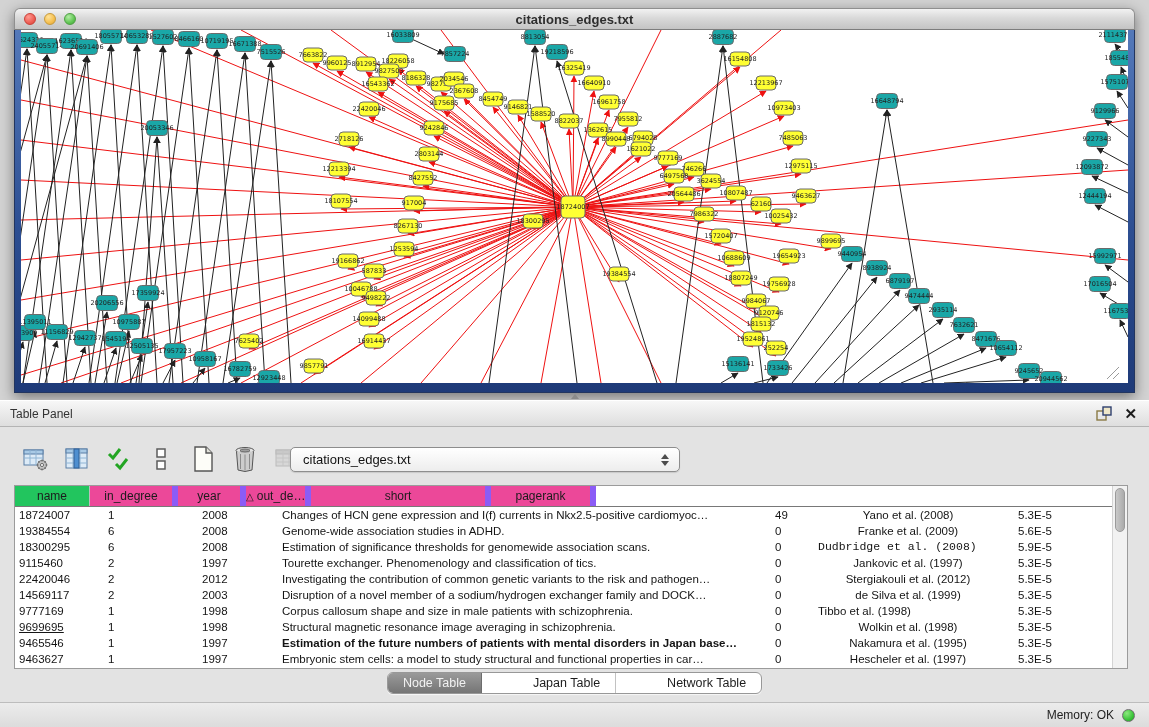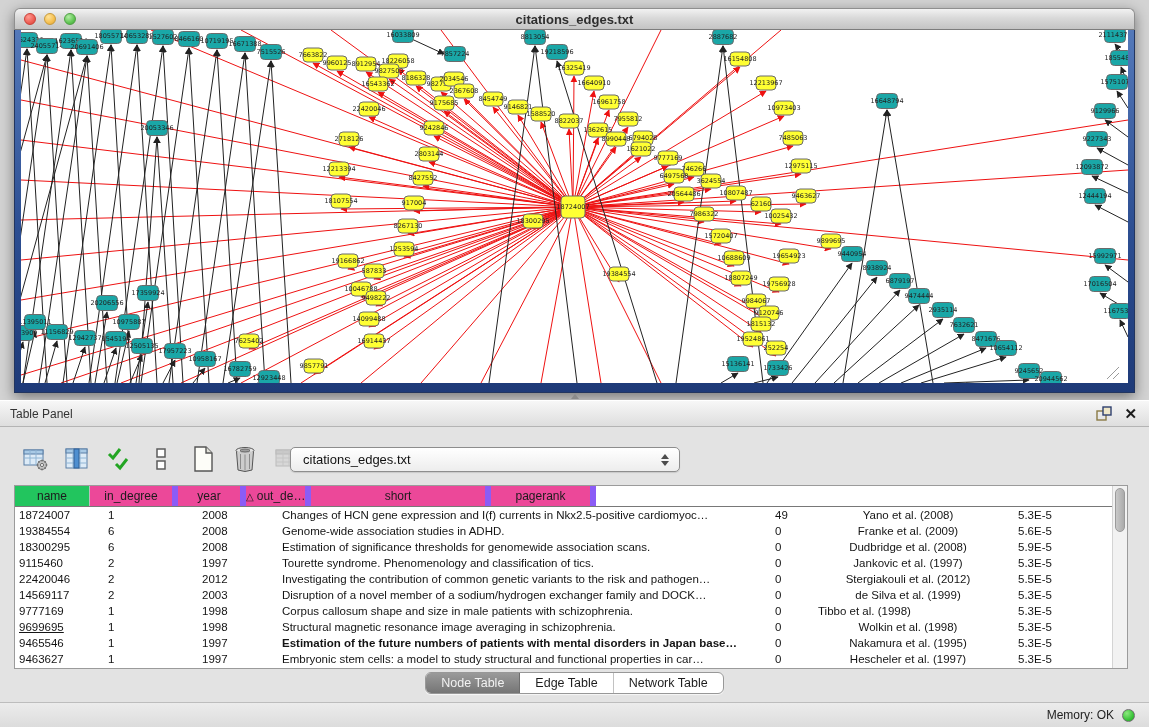--- a/index.html
+++ b/index.html
@@ -97,21 +97,21 @@
     background:#f2f2f2; border-left:1px solid #d4d4d4;
   }
   .vthumb {
     position:absolute; left:2px; top:2px; width:10px; height:44px;
     background:linear-gradient(90deg,#c9c9c9,#ababab); border-radius:6px; border:1px solid #9a9a9a;
   }
   
   .tab-bar { position:absolute; left:0; top:272px; width:100%; display:flex; justify-content:center; }
   .segmented {
     display:flex; height:22px; border:1px solid #989898; border-radius:6px;
-    background:#ffffff; overflow:hidden; box-shadow:0 1px 1px rgba(255,255,255,.7);
+    background:#ffffff; overflow:hidden; box-shadow:0 1px 1px rgba(255,255,255,.7);gap:36px;
   }
   .segment {
     font-size:12.5px; color:#1d1d1d; line-height:21px; padding:0 15px;
     border-right:1px solid #c2c2c2;
   }
   .segment:last-child { border-right:none; }
   .segment.selected {
     background:linear-gradient(180deg,#9a9a9a,#757575); color:#f2f2f2;
     border-right:1px solid #6d6d6d;
   }
@@ -925,28 +925,28 @@
           <div class="td" style="width: 65px; padding-left: 22px;">0</div>
           <div class="td" style="width: 180px; text-align: center;">Franke et al. (2009)</div>
           <div class="td" style="width: 105px; padding-left: 20px;">5.6E-5</div>
         </div>
         <div class="trow">
           <div class="td" style="width: 75px; padding-left: 4px;">18300295</div>
           <div class="td" style="width: 88px; padding-left: 18px;">6</div>
           <div class="td" style="width: 68px; padding-left: 24px;">2008</div>
           <div class="td" style="width: 507px; padding-left: 36px;">Estimation of significance thresholds for genomewide association scans.</div>
           <div class="td" style="width: 65px; padding-left: 22px;">0</div>
-          <div class="td" style="width: 180px; text-align: center;">Dudbridge et al. (2008)</div>
+          <div class="td" style="width: 180px; text-align: left; font-family: Liberation Mono, monospace;">Dudbridge et al. (2008)</div>
           <div class="td" style="width: 105px; padding-left: 20px;">5.9E-5</div>
         </div>
         <div class="trow">
           <div class="td" style="width: 75px; padding-left: 4px;">9115460</div>
           <div class="td" style="width: 88px; padding-left: 18px;">2</div>
           <div class="td" style="width: 68px; padding-left: 24px;">1997</div>
-          <div class="td" style="width: 507px; padding-left: 36px;">Tourette syndrome. Phenomenology and classification of tics.</div>
+          <div class="td" style="width: 507px; padding-left: 36px;">Tourette exchanger. Phenomenology and classification of tics.</div>
           <div class="td" style="width: 65px; padding-left: 22px;">0</div>
           <div class="td" style="width: 180px; text-align: center;">Jankovic et al. (1997)</div>
           <div class="td" style="width: 105px; padding-left: 20px;">5.3E-5</div>
         </div>
         <div class="trow">
           <div class="td" style="width: 75px; padding-left: 4px;">22420046</div>
           <div class="td" style="width: 88px; padding-left: 18px;">2</div>
           <div class="td" style="width: 68px; padding-left: 24px;">2012</div>
           <div class="td" style="width: 507px; padding-left: 36px;">Investigating the contribution of common genetic variants to the risk and pathogen…</div>
           <div class="td" style="width: 65px; padding-left: 22px;">0</div>
@@ -1000,21 +1000,21 @@
         </div>
       </div>
     <div class="vscroll">
       <div class="vthumb"></div>
     </div>
   </div>
 
   <div class="tab-bar">
     <div class="segmented" id="tab-seg">
         <div class="segment selected">Node Table</div>
-        <div class="segment">Edge Table</div>
+        <div class="segment">Japan Table</div>
         <div class="segment">Network Table</div>
       </div>
   </div>
 </div>
 
 <div id="status-bar">
   <span class="memory-label">Memory: OK</span>
   <span class="memory-dot"></span>
 </div>
 

